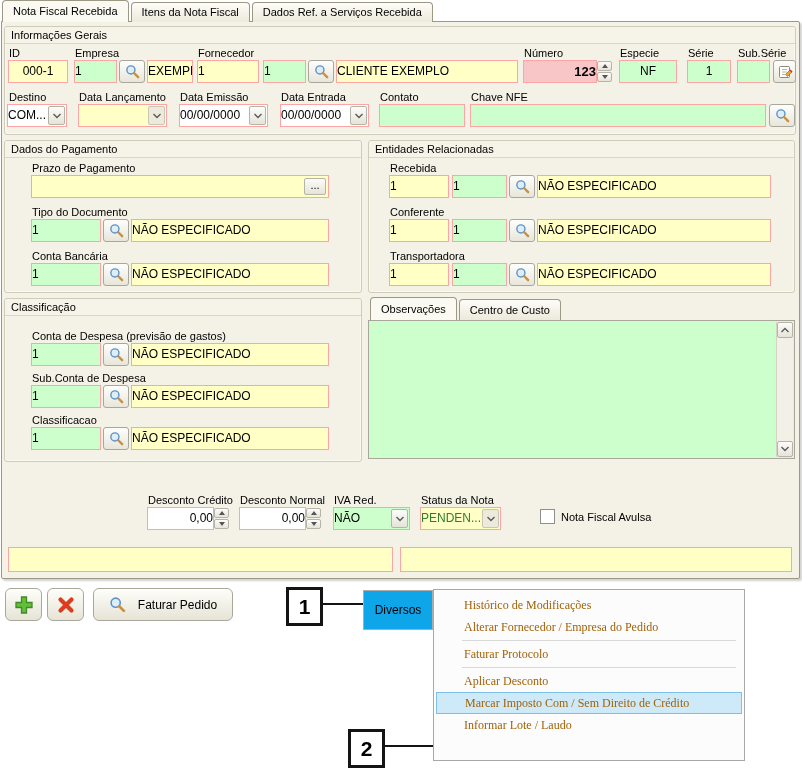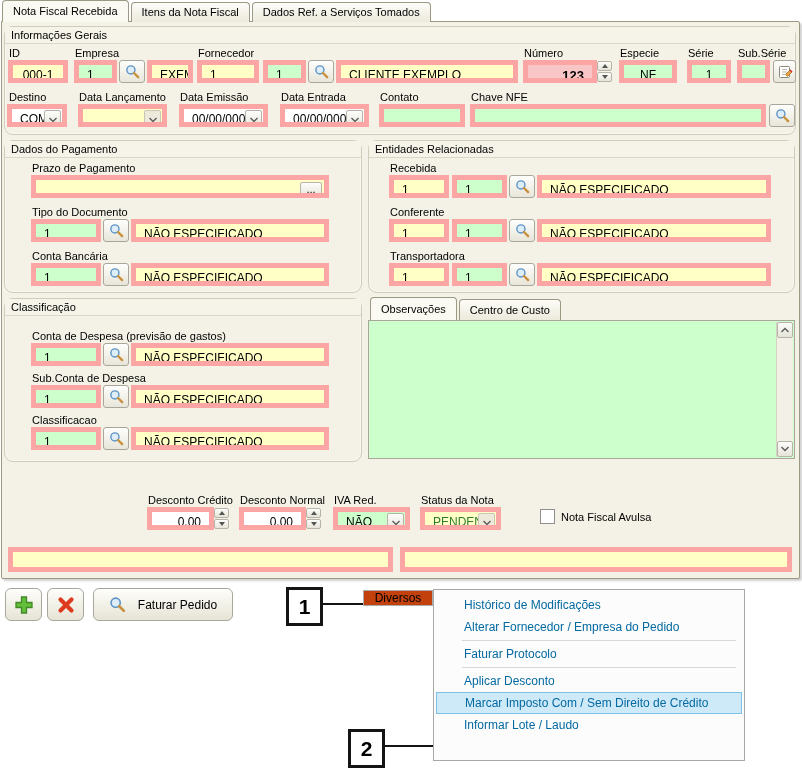--- a/index.html
+++ b/index.html
@@ -8,26 +8,26 @@
   .canvas { position:relative; width:802px; height:775px; background:#fff; overflow:hidden; font-size:11px; color:#000; }
 
   
   .tabbar { position:absolute; left:2px; top:0; height:22px; display:flex; align-items:flex-end; gap:2px; z-index:5; }
   .tab { height:20px; line-height:19px; padding:0 10px; background:linear-gradient(#FDFCF8,#ECEADB); border:1px solid #9B9884; border-bottom:none; border-radius:4px 4px 0 0; font-size:11px; white-space:nowrap; }
   .tab.active { height:22px; line-height:21px; background:#FBFAF2; z-index:6; }
 
   .page { position:absolute; left:1px; top:21px; width:799px; height:558px; background:#F4F2E6; border:1px solid #9B9884; border-radius:0 2px 2px 2px; box-shadow:2px 2px 2px rgba(0,0,0,.18); }
 
   
-  .grp { position:absolute; border:1px solid #CFCCBA; border-radius:9px; box-shadow:inset 0 0 0 1px #FAF9F1; }
+  .grp { position:absolute; border:1px solid #CFCCBA; border-radius:3px; box-shadow:inset 0 0 0 1px #FAF9F1; }
   .grp-cap { height:17px; line-height:16px; padding-left:6px; border-bottom:1px solid #DAD7C6; font-size:11px; background:#F6F4E9; border-radius:3px 3px 0 0; }
 
   .lbl { position:absolute; font-size:11px; white-space:nowrap; }
 
-  .fld { position:absolute; height:23px; border:5px solid #fca5a5; background:#fff; font-size:12px; line-height:21px; padding:0 8px; overflow:hidden; white-space:nowrap; }
+  .fld { position:absolute; height:23px; border:1px solid #fca5a5; background:#fff; font-size:12px; line-height:21px; padding:0 0; overflow:hidden; white-space:nowrap; }
   .yellow { background:#FFFFC6; }
   .green  { background:#CCFFCC; }
   .pink   { background:#F8C6C6; }
   .center { text-align:center; }
   .rightal{ text-align:right; }
 
   .btn { position:absolute; width:26px; height:23px; border:1px solid #A9A79B; border-radius:3px; background:linear-gradient(#FEFEFC,#E8E6DA); display:flex; align-items:center; justify-content:center; }
 
   .combo-btn { position:absolute; right:1px; top:1px; width:17px; height:19px; border:1px solid #B6B4A8; border-radius:2px; background:linear-gradient(#FCFCFA,#E6E4D8); display:flex; align-items:center; justify-content:center; }
   .combo-btn.flat { background:#EDEADC; border-color:#C9C6B5; }
@@ -40,24 +40,24 @@
   .dots-btn { position:absolute; right:2px; top:2px; width:22px; height:17px; border:1px solid #B6B4A8; border-radius:2px; background:linear-gradient(#FCFCFA,#E6E4D8); font-size:11px; line-height:13px; text-align:center; }
 
   .cb { position:absolute; width:15px; height:15px; border:1px solid #8F8F8F; background:#fff; }
 
   .textarea { position:absolute; border:1px solid #A9A79B; }
   .sb { position:absolute; top:1px; right:1px; bottom:1px; width:17px; background:#F3F1E7; border-left:1px solid #D6D3C3; display:flex; flex-direction:column; justify-content:space-between; }
   .sb-btn { height:16px; border:1px solid #B6B4A8; border-radius:2px; background:linear-gradient(#FCFCFA,#E6E4D8); display:flex; align-items:center; justify-content:center; }
 
   .tool-btn { position:absolute; top:588px; height:33px; border:1px solid #A9A79B; border-radius:6px; background:linear-gradient(#FEFEFB,#E6E4D5); box-shadow:inset 0 1px 0 #fff; display:flex; align-items:center; justify-content:center; gap:12px; font-size:12px; }
 
-  .diversos { position:absolute; left:363px; top:590px; width:70px; height:16px; border:1px solid #ACACAC; background:#c2410c; font-size:12px; display:flex; align-items:center; justify-content:center; }
+  .diversos { position:absolute; left:363px; top:590px; width:70px; height:40px; border:1px solid #ACACAC; background:#0ea5e9; font-size:12px; display:flex; align-items:center; justify-content:center; }
 
   .menu { position:absolute; left:433px; top:589px; width:312px; height:172px; background:#FCFCFC; border:1px solid #A8A8A8; padding:4px 0; font-size:12px; }
-  .mi { height:22px; line-height:22px; padding-left:30px; white-space:nowrap; color:#0369a1; }
+  .mi { height:22px; line-height:22px; padding-left:30px; white-space:nowrap; color:#a16207;font-family:Liberation Serif, serif; }
   .msep { height:1px; background:#D8D8D8; margin:2px 8px 2px 28px; }
   .mi.hl { background:#CEE9F8; border:1px solid #7EC1E8; line-height:20px; margin:0 2px; padding-left:28px; }
 
   .callout { position:absolute; width:37px; height:39px; border:3px solid #141414; background:#fff; display:flex; align-items:center; justify-content:center; font-size:21px; font-weight:bold; }
   .cline { position:absolute; height:2px; background:#141414; }
 
   .ic { display:block; }
 </style>
 </head>
 <body>
@@ -82,21 +82,21 @@
       <rect x="2.5" y="2.5" width="10" height="11" rx="1" fill="#FFFFFF" stroke="#8A8878"></rect>
       <path d="M5 5.5 h5 M5 8 h5 M5 10.5 h3" stroke="#B8B6A8" stroke-width="1"></path>
       <path d="M8.5 10.5 L13 6 L15 8 L10.5 12.5 Z" fill="#E8A33D" stroke="#A06A20" stroke-width="0.7"></path>
       <path d="M13 6 L15 8" stroke="#CC3333" stroke-width="1.6"></path>
     </symbol>
   </svg>
 
   <div class="tabbar">
     <div class="tab active">Nota Fiscal Recebida</div>
     <div class="tab">Itens da Nota Fiscal</div>
-    <div class="tab">Dados Ref. a Serviços Tomados</div>
+    <div class="tab">Dados Ref. a Serviços Recebida</div>
   </div>
 
   <div class="page"></div>
 
   <div class="grp" style="left:4px;top:26px;width:792px;height:109px">
     <div class="grp-cap">Informações Gerais</div>
   </div>
 
   <div class="lbl" style="left:9px;top:47px">ID</div>
   <div class="fld yellow center" style="left:8px;top:60px;width:60px">000-1</div>

